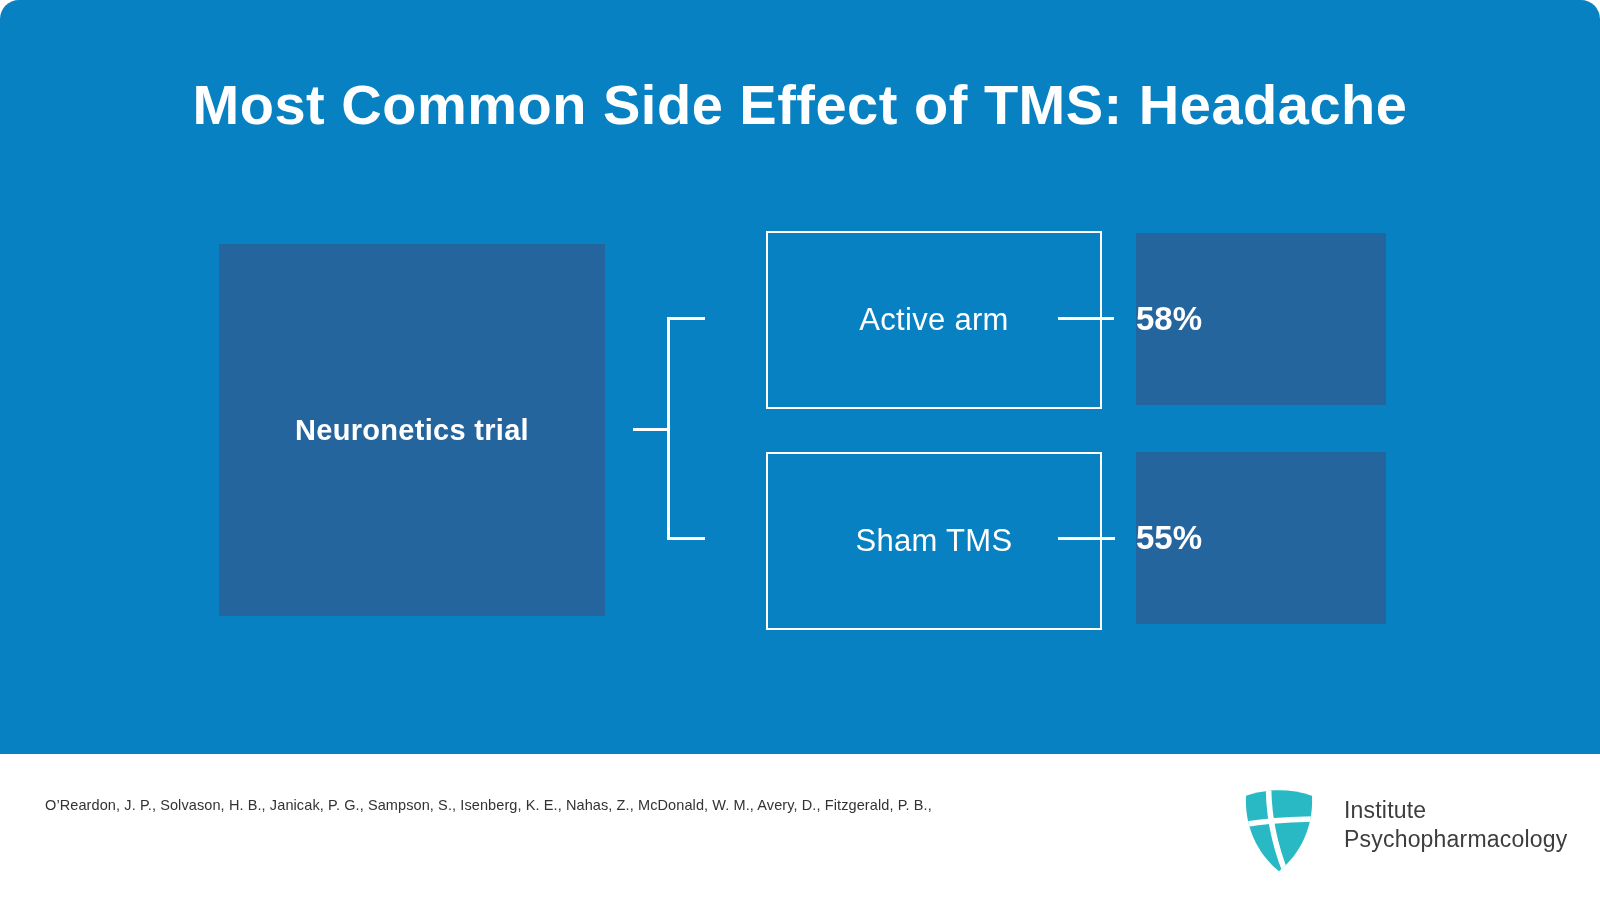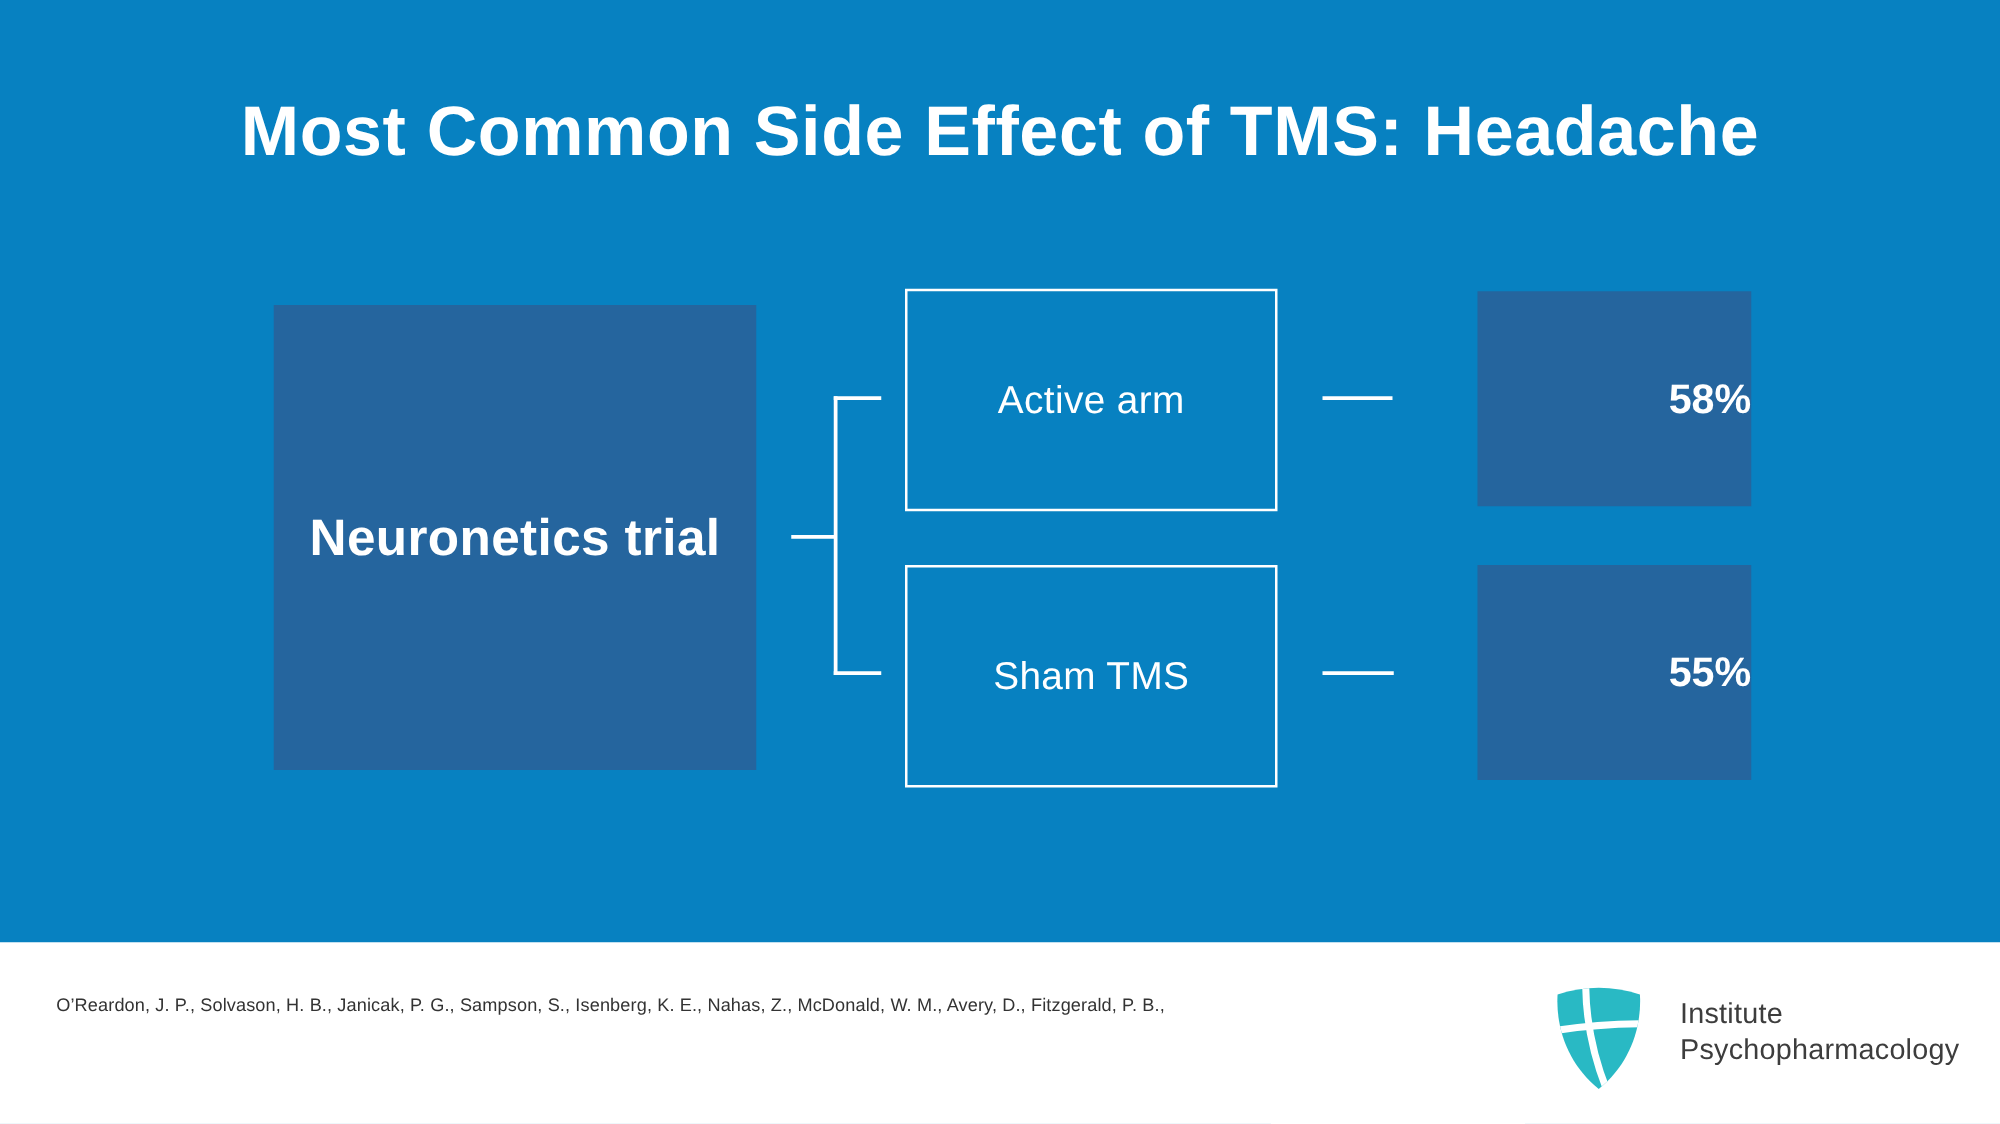--- a/index.html
+++ b/index.html
@@ -5,35 +5,35 @@
   :root{
     --background-blue:#0781c1;
     --box-blue:#25659e;
     --line-white:#ffffff;
     --logo-teal:#29b9c4;
     --citation-gray:#333333;
     --logo-text-gray:#3d3d3d;
   }
   *{margin:0;padding:0;box-sizing:border-box;}
   body{font-family:"Liberation Sans",sans-serif;background:#fff;}
-  .slide{position:relative;width:1600px;height:899px;background:#ffffff;overflow:hidden;}
+  .slide{position:relative;width:1600px;height:899px;background:#ffffff;overflow:hidden;border-radius:19px;}
   .blue-panel{position:absolute;left:0;top:0;width:1600px;height:754px;background:var(--background-blue,#0781c1);}
   .title{position:absolute;left:0;top:74px;width:1600px;text-align:center;
          font-size:56px;font-weight:700;color:#ffffff;line-height:1.1;letter-spacing:0.5px;}
   
   .root-box{position:absolute;left:219px;top:244px;width:386px;height:372px;
             background:var(--box-blue,#25659e);display:flex;align-items:center;justify-content:center;}
-  .root-box span{color:#fff;font-size:41px;font-weight:700;letter-spacing:0.3px;}
-  .branch-box{position:absolute;left:724px;width:298px;height:178px;border:2.5px solid var(--line-white,#fff);
+  .root-box span{color:#fff;font-size:29px;font-weight:700;letter-spacing:0.3px;}
+  .branch-box{position:absolute;left:766px;width:336px;height:178px;border:2.5px solid var(--line-white,#fff);
               display:flex;align-items:center;justify-content:center;background:transparent;}
   .branch-box span{color:#fff;font-size:31px;font-weight:400;letter-spacing:0.3px;}
   .branch-top{top:231px;}
   .branch-bottom{top:452px;}
-  .value-box{position:absolute;left:1136px;width:219px;height:172px;background:var(--box-blue,#25659e);
-             display:flex;align-items:center;justify-content:flex-end;margin-left:46px;}
+  .value-box{position:absolute;left:1136px;width:250px;height:172px;background:var(--box-blue,#25659e);
+             display:flex;align-items:center;justify-content:flex-start;}
   .value-box span{color:#fff;font-size:33px;font-weight:700;}
   .value-top{top:233px;}
   .value-bottom{top:452px;}
   
   .conn{position:absolute;background:var(--line-white,#ffffff);}
   .conn-root-stub{left:633px;top:428px;width:35px;height:3px;}
   .conn-vertical{left:667px;top:317px;width:3px;height:223px;}
   .conn-stub-top{left:667px;top:317px;width:38px;height:3px;}
   .conn-stub-bottom{left:667px;top:537px;width:38px;height:3px;}
   .conn-right-top{left:1058px;top:317px;width:56px;height:3px;}

